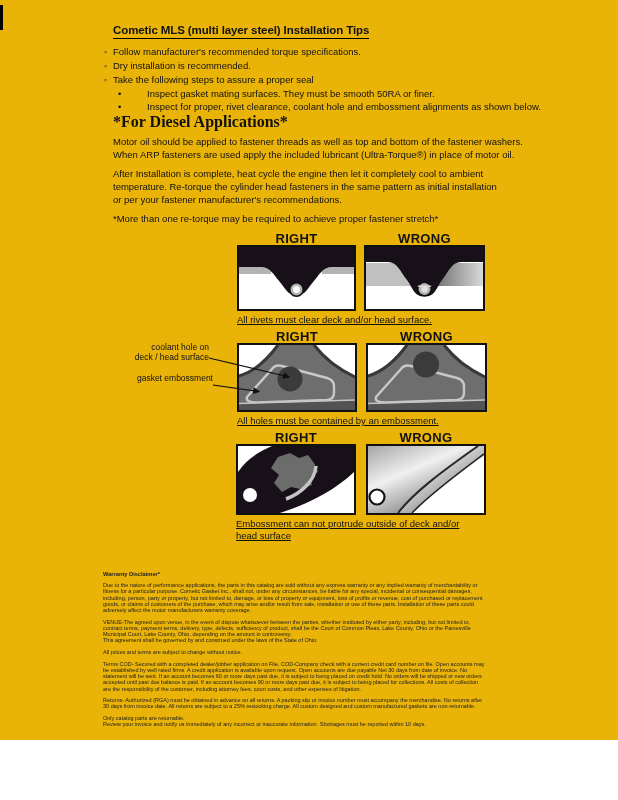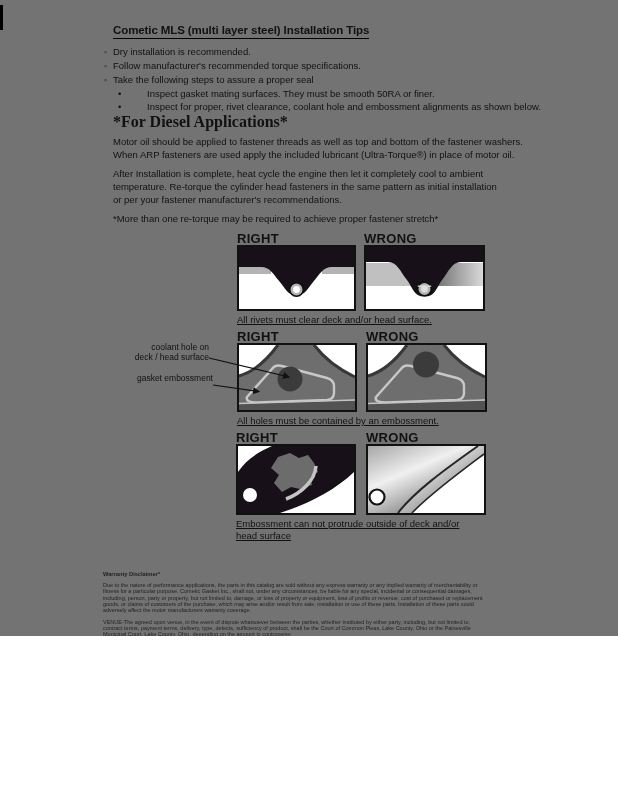--- a/index.html
+++ b/index.html
@@ -1,31 +1,31 @@
 <!DOCTYPE html>
 <html><head>
 <meta charset="utf-8">
 <style>
   html,body{margin:0;padding:0;background:#ffffff;}
-  .page{position:relative;width:618px;height:636px;background:#737373;
+  .page{position:relative;width:618px;height:740px;background:#eab308;
         font-family:"Liberation Sans",sans-serif;color:#111;overflow:hidden;}
   .abs{position:absolute;}
   .scanbar{left:0;top:5px;width:3px;height:25px;background:#000;}
   .title{left:113px;top:24px;font-size:11.5px;font-weight:bold;
          border-bottom:1.5px solid #000;padding-bottom:2px;letter-spacing:-0.1px;}
   .intro{left:104px;top:45px;font-size:9.5px;line-height:13px;white-space:nowrap;}
   .row{display:flex;align-items:baseline;}
   .mk{display:inline-block;width:9px;flex:0 0 9px;}
   .mk1::before{content:"\25E6";font-size:9px;}
   .mk2::before{content:"\2022";font-size:9.5px;}
   .sub{padding-left:14px;gap:20px;}
   .diesel{left:113px;top:115px;font-size:9.5px;line-height:13px;white-space:nowrap;}
   .diesel .dh{font-size:16px;font-weight:bold;margin:0 0 7px 0;font-family:Liberation Serif, serif;}
   .para{margin:0 0 6px 0;}
-  .dlabel{font-size:13px;font-weight:bold;letter-spacing:.3px;}
+  .dlabel{font-size:13px;font-weight:bold;letter-spacing:.3px;text-align:center;}
   .d1r{left:237px;top:231px;width:119px;} .d1w{left:364px;top:231px;width:121px;}
   .d2r{left:237px;top:329px;width:120px;} .d2w{left:366px;top:329px;width:121px;}
   .d3r{left:236px;top:430px;width:120px;} .d3w{left:366px;top:430px;width:120px;}
   .caption{font-size:9.5px;line-height:12px;white-space:nowrap;text-decoration:underline;}
   .cap1{left:237px;top:314px;} .cap2{left:237px;top:415px;} .cap3{left:236px;top:518px;white-space:normal;width:230px;}
   .callout{font-size:8.5px;line-height:9.5px;text-align:right;white-space:nowrap;}
   .co1{left:96px;width:113px;top:343px;} .co2{left:96px;width:117px;top:374px;}
   .legal{left:103px;top:571px;width:424px;font-size:5.5px;line-height:6.2px;color:#222;}
   .legal .lh{font-weight:bold;font-size:5.7px;margin:0 0 5px 0;}
   .legal .lp{margin:0 0 5.5px 0;white-space:nowrap;}
@@ -37,25 +37,25 @@
 
 <div class="page">
 
   <div class="abs scanbar"></div>
 
   <div class="abs title">Cometic MLS (multi layer steel) Installation Tips</div>
 
   <div class="abs intro">
     <div class="row">
         <span class="mk mk1"></span>
-        <span>Dry installation is recommended.</span>
+        <span>Follow manufacturer's recommended torque specifications.</span>
       </div>
     <div class="row">
         <span class="mk mk1"></span>
-        <span>Follow manufacturer's recommended torque specifications.</span>
+        <span>Dry installation is recommended.</span>
       </div>
     <div class="row">
         <span class="mk mk1"></span>
         <span>Take the following steps to assure a proper seal</span>
       </div>
     <div class="row sub">
         <span class="mk mk2"></span>
         <span>Inspect gasket mating surfaces. They must be smooth 50RA or finer.</span>
       </div>
     <div class="row sub">

